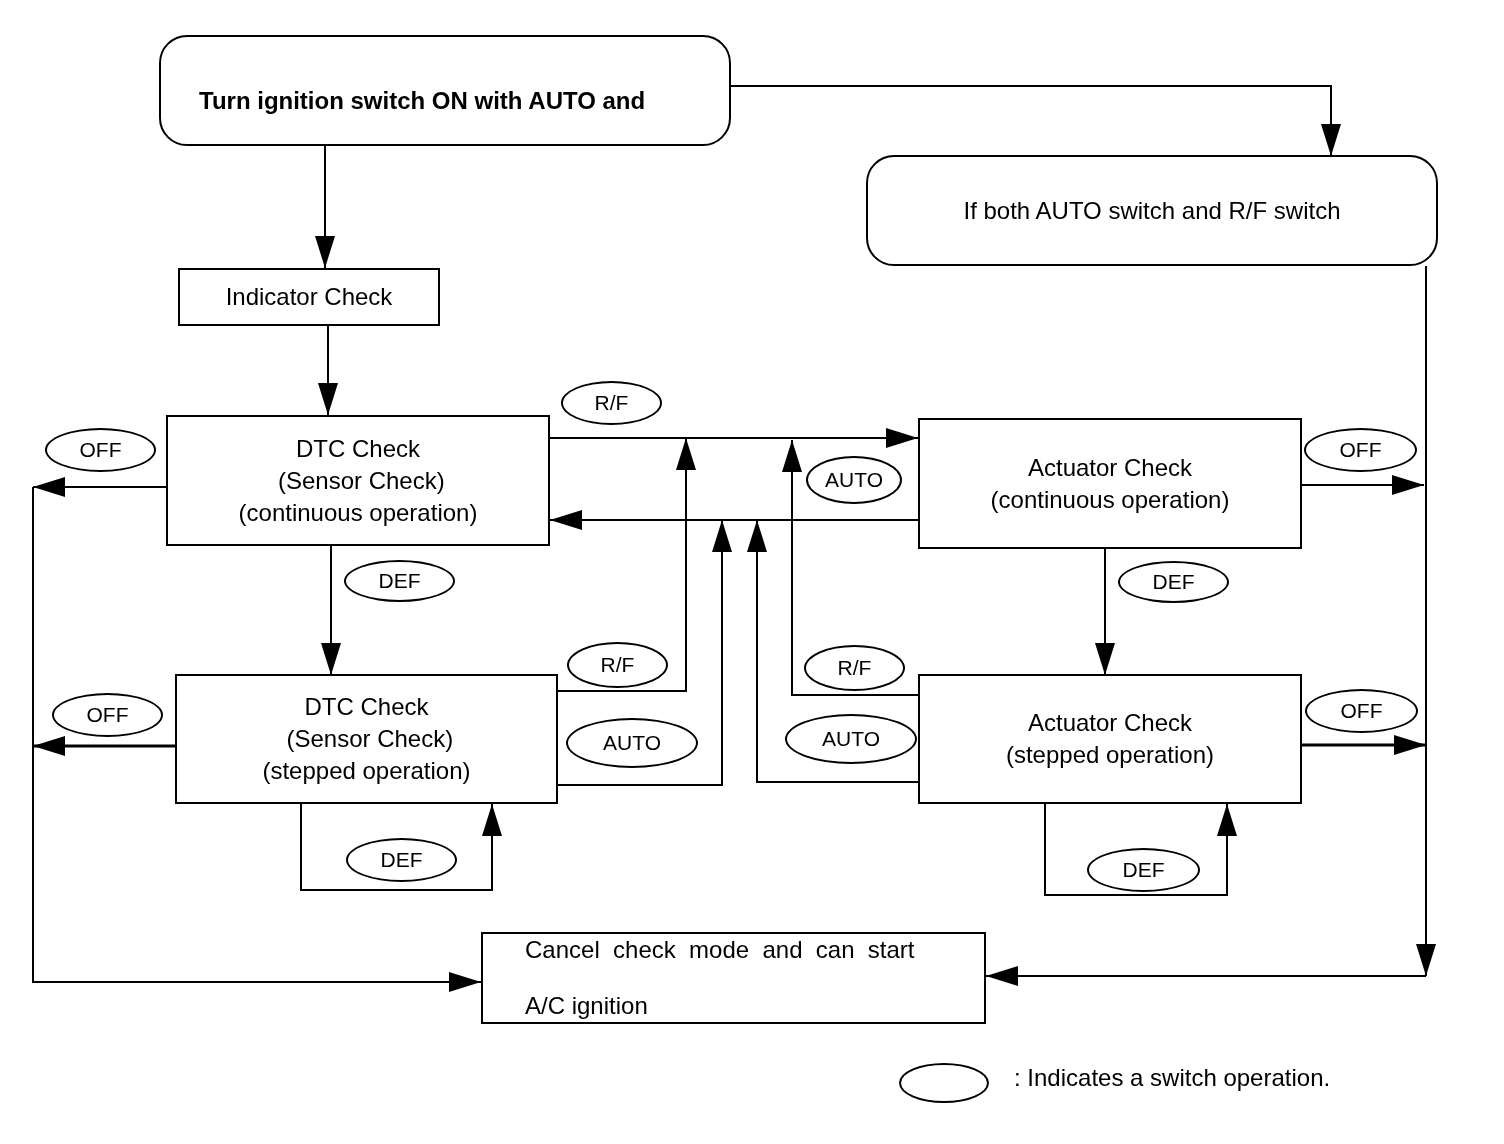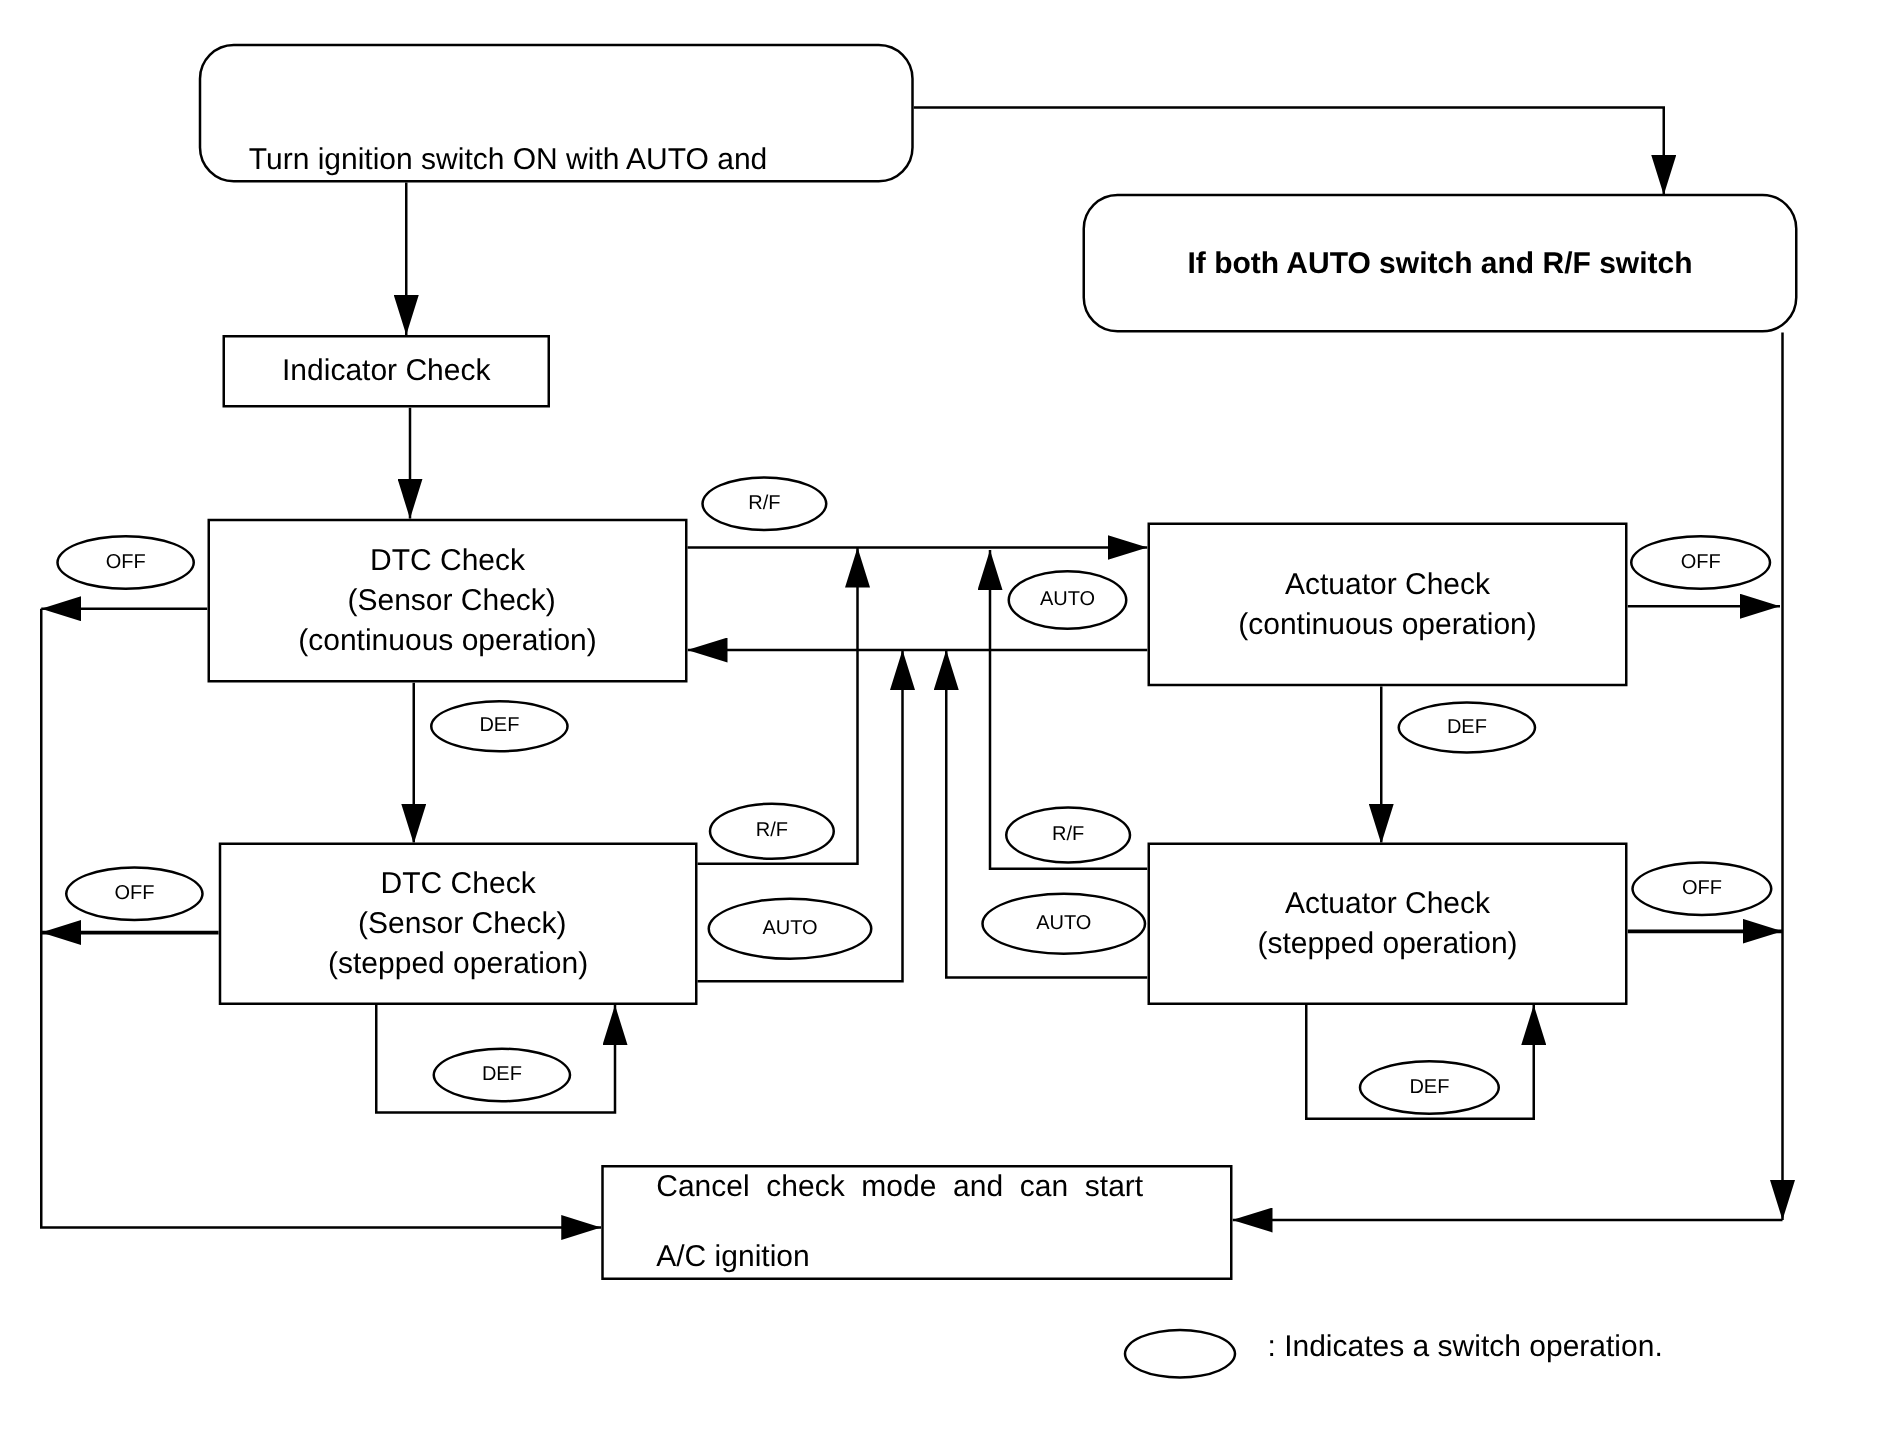--- a/index.html
+++ b/index.html
@@ -7,21 +7,21 @@
          font-family:"Liberation Sans", sans-serif; color:#000; }
   svg.wires { position:absolute; left:0; top:0; width:1504px; height:1144px; }
   .box { position:absolute; border:2px solid #000; background:#fff; box-sizing:border-box;
          display:flex; flex-direction:column; justify-content:center; align-items:center;
          text-align:center; font-size:24px; line-height:32px; }
   .box.rounded { border-radius:28px; }
   .box.left { align-items:flex-start; text-align:left; }
   .box span { display:block; white-space:pre; }
   .pill { position:absolute; border:2px solid #000; border-radius:50%; background:#fff;
           box-sizing:border-box; display:flex; align-items:center; justify-content:center;
-          font-size:16px; }
+          font-size:21px; }
   .legend-text { position:absolute; font-size:24px; white-space:nowrap;margin-left:12px; }
 </style>
 </head>
 <body>
 
 <svg class="wires" viewBox="0 0 1504 1144">
   <defs>
     <marker id="ah" markerWidth="10" markerHeight="8" refX="10" refY="4" orient="auto" markerUnits="userSpaceOnUse" viewBox="0 0 10 8">
       <path d="M0,0 L10,4 L0,8 Z" fill="#000"></path>
     </marker>
@@ -65,25 +65,25 @@
     <line x1="1302" y1="485" x2="1424" y2="485" marker-end="url(#ahb)"></line>
 
     <line x1="1302" y1="745" x2="1426" y2="745" stroke-width="3" marker-end="url(#ahb)"></line>
 
     <line x1="1426" y1="266" x2="1426" y2="976" marker-end="url(#ahb)"></line>
 
     <polyline points="1426,976 986,976" marker-end="url(#ahb)"></polyline>
   </g>
 </svg>
 
-<div class="box rounded left" style="left:159px;top:35px;width:572px;height:111px;padding-left:38px;justify-content:flex-end;padding-top:20px;">
+<div class="box rounded left" style="left:159px;top:35px;width:572px;height:111px;padding-left:38px;justify-content:center;padding-top:20px;font-weight:bold;">
   <span>Turn ignition switch ON with AUTO and</span>
 </div>
 
-<div class="box rounded" style="left:866px;top:155px;width:572px;height:111px;font-weight:bold;">
+<div class="box rounded" style="left:866px;top:155px;width:572px;height:111px;">
   <span>If both AUTO switch and R/F switch</span>
 </div>
 
 <div class="box" style="left:178px;top:268px;width:262px;height:58px;">
   <span>Indicator Check</span>
 </div>
 
 <div class="box" style="left:166px;top:415px;width:384px;height:131px;">
   <span>DTC Check</span>
   <span> (Sensor Check)</span>

